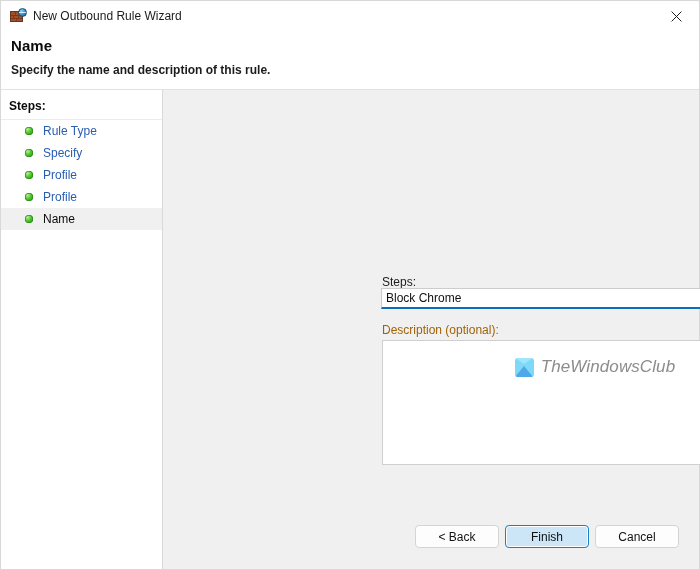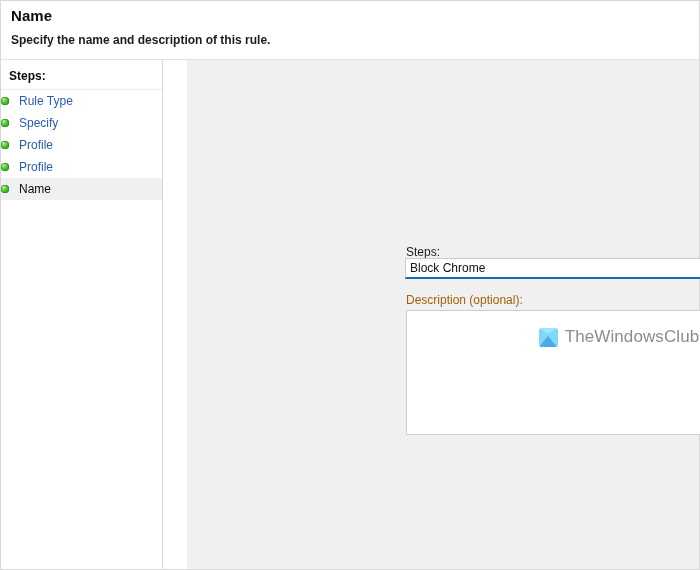--- a/index.html
+++ b/index.html
@@ -117,21 +117,20 @@
     margin: 0;
     font-weight: bold;
   }
 
   
   #body {
     flex: 1;
     display: flex;
     min-height: 0;
     border-top: 1px solid #e2e2e2;
-    gap: 24px;
   }
 
   
   #sidebar {
     width: 162px;
     min-width: 162px;
     background: #ffffff;
     border-right: 1px solid #d9d9d9;
     box-sizing: border-box;
     padding-top: 0;
@@ -141,21 +140,21 @@
     font-size: 12px;
     font-weight: bold;
     color: #0b0b0b;
     padding: 9px 0 6px 8px;
     border-bottom: 1px solid #ececec;
   }
   .step-item {
     display: flex;
     align-items: center;
     height: 22px;
-    padding-left: 0;
+    padding-left: 24px;
     font-size: 12px;
   }
   .step-item.current {
     background: #f0f0f0;
   }
   .step-bullet {
     width: 8px; height: 8px;
     border-radius: 50%;
     background: radial-gradient(circle at 32% 28%, #b9f09a 0%, #4fc429 45%, #1f8c0d 100%);
     margin-right: 10px;
@@ -264,20 +263,21 @@
     left: 0; top: 0;
     border-left: 9.5px solid transparent;
     border-right: 9.5px solid transparent;
     border-top: 6px solid #9ee6fb;
   }
   #watermark-text {
     font-size: 17px;
     color: #8c8c8c;
     letter-spacing: 0.1px;
     white-space: nowrap;
+    font-style: italic;
   }
 
   
   #button-row {
     position: absolute;
     right: 20px;
     bottom: 21px;
     display: flex;
     gap: 6px;
   }
@@ -301,20 +301,40 @@
     background: #cde6f7;
     border: 1px solid #1b7fc4;
     box-shadow: 0 0 0 1px #ffffff inset;
   }
 </style>
 </head>
 <body>
 
 <div id="window">
 
+  <div id="titlebar">
+    <div id="title-icon">
+      <div class="brick-wall">
+        <i class="br-h1"></i>
+          <i class="br-h2"></i>
+        <i class="br-v1"></i>
+          <i class="br-v2"></i>
+        <i class="br-v3"></i>
+          <i class="br-v4"></i>
+          <i class="br-v5"></i>
+      </div>
+      <div class="globe"></div>
+    </div>
+    <div id="title-text">New Outbound Rule Wizard</div>
+    <div id="close-button">
+      <svg width="11" height="11" viewBox="0 0 11 11">
+        <path d="M0.6 0.6 L10.4 10.4 M10.4 0.6 L0.6 10.4" stroke="#1b1b1b" stroke-width="1" fill="none"></path>
+      </svg>
+    </div>
+  </div>
 
   <div id="header">
     <div id="page-title">Name</div>
     <div id="page-subtitle">Specify the name and description of this rule.</div>
   </div>
 
   <div id="body">
 
     <div id="sidebar">
       <div id="steps-header">Steps:</div>
@@ -353,16 +373,21 @@
         <div id="watermark">
           <span id="watermark-logo">
             <span class="tri-b"></span>
             <span class="tri-a"></span>
           </span>
           <span id="watermark-text">TheWindowsClub</span>
         </div>
         <textarea id="desc-input" style=""></textarea>
       </div>
 
+      <div id="button-row">
+        <div class="wbtn">&lt; Back</div>
+        <div class="wbtn primary">Finish</div>
+        <div class="wbtn">Cancel</div>
+      </div>
 
     </div>
   </div>
 </div>
 
 </body></html>

